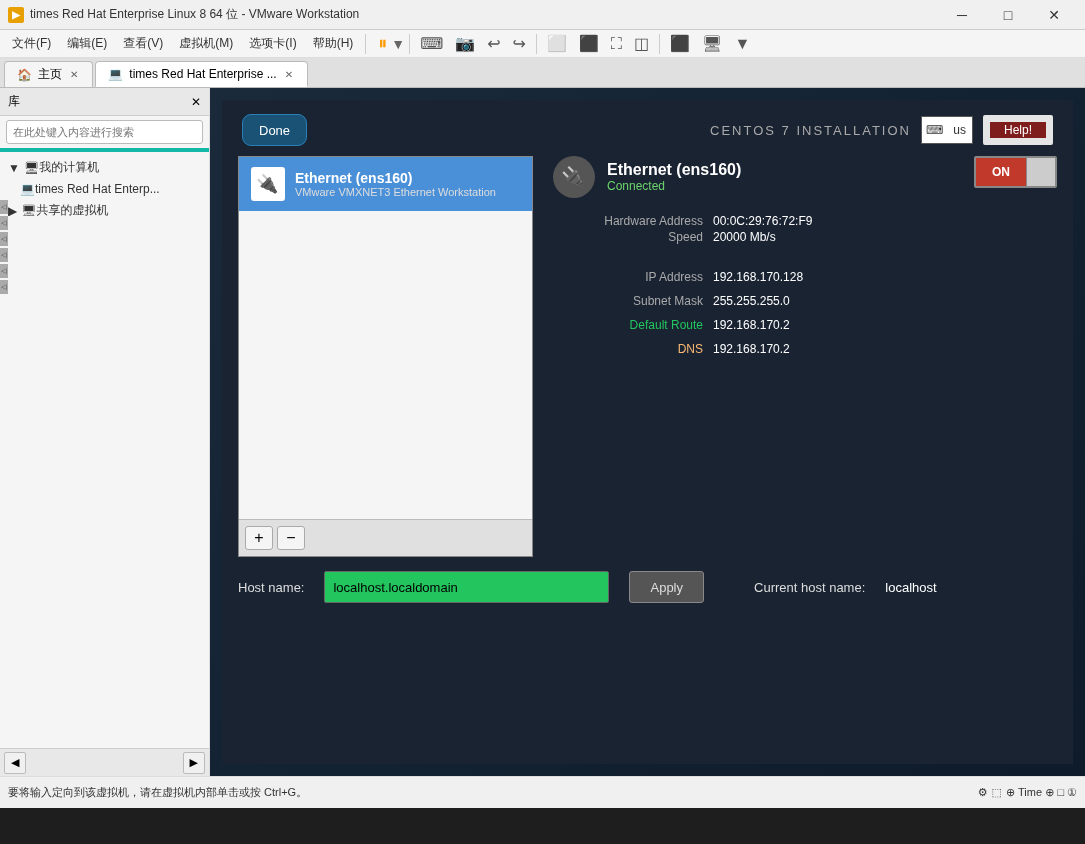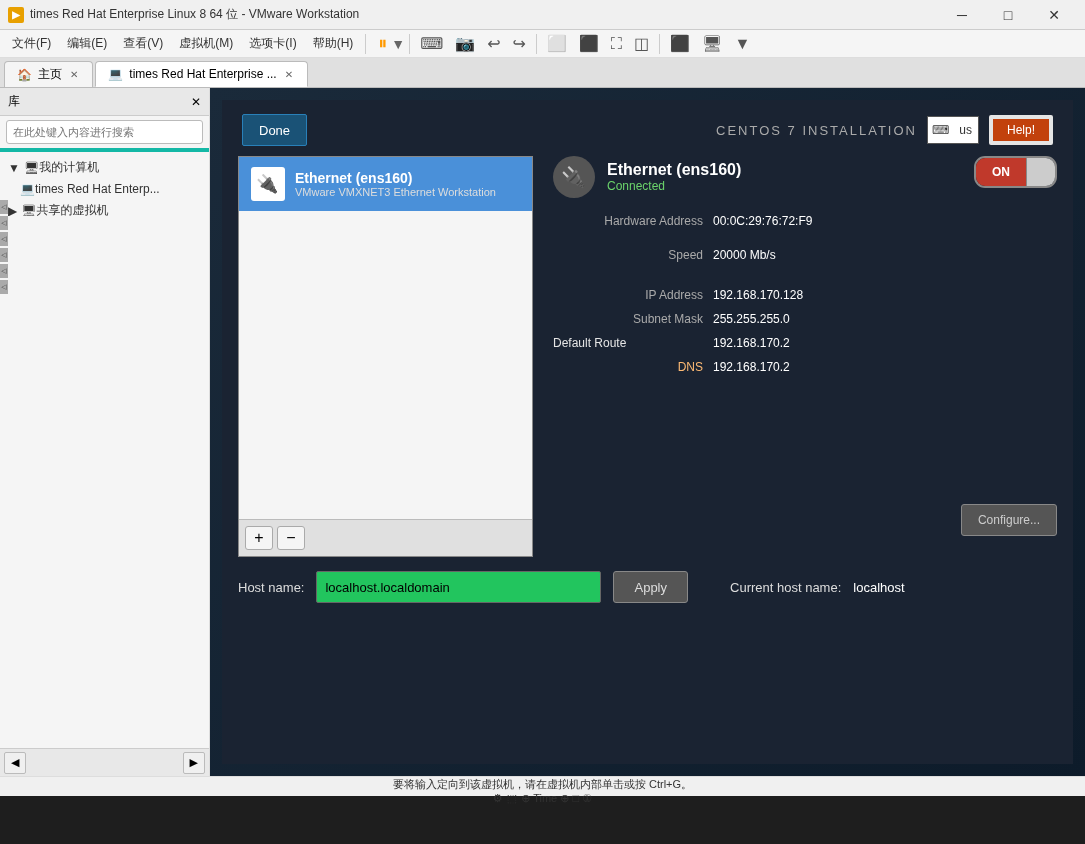--- a/index.html
+++ b/index.html
@@ -130,60 +130,59 @@
       flex: 1;
       background: #2d3748;
       overflow: hidden;
       position: relative;
     }
     .done-btn {
       height: 32px;
       padding: 0 16px;
       background: #1a5276;
       border: 1px solid #2980b9;
-      border-radius: 2px;
+      border-radius: 9px;
       color: white;
       font-size: 13px;
       cursor: pointer;
     }
     .help-btn {
       height: 30px;
       padding: 0 14px;
-      background: #c2410c;
-      border: 4px solid #e5e5e5;
+      background: #7f1d1d;
+      border: 7px solid #e5e5e5;
       border-radius: 2px;
       color: white;
       font-size: 12px;
       cursor: pointer;
     }
     .eth-ctrl-btn {
       width: 28px;
       height: 24px;
       border: 1px solid #aaa;
       background: #f5f5f5;
       border-radius: 3px;
       cursor: pointer;
       font-size: 16px;
       display: flex;
       align-items: center;
       justify-content: center;
     }
 
     
     .status-bar {
-      height: 20px;
+      height: 32px;
       background: #f0f0f0;
       border-top: 1px solid #ddd;
       display: flex;
       align-items: center;
       justify-content: space-between;
       padding: 0 8px;
       font-size: 11px;
       color: #333;
-      flex-direction: column;
     }
     .status-right { display: flex; align-items: center; gap: 4px; }
   </style>
 </head>
 <body>
 
 <div class="title-bar">
   <div class="title-bar-left">
     <div class="title-bar-icon">
       <span style="color:white;font-size:10px;font-weight:bold;">▶</span>
@@ -323,61 +322,58 @@
 
           <div style="display:flex;align-items:flex-start;justify-content:space-between;">
             <div style="display:flex;align-items:center;gap:12px;">
               <div style="width:42px;height:42px;background:#555;border-radius:50%;display:flex;align-items:center;justify-content:center;font-size:20px;">🔌</div>
               <div>
                 <div style="color:white;font-size:16px;font-weight:bold;">Ethernet (ens160)</div>
                 <div style="color:#6bd46b;font-size:12px;">Connected</div>
               </div>
             </div>
 
-            <div style="display:flex;align-items:center;height:32px;border:2px solid #888;border-radius:11px;overflow:hidden;">
+            <div style="display:flex;align-items:center;height:32px;border:2px solid #888;border-radius:2px;overflow:hidden;">
               <div style="padding:0 16px;height:100%;background:#c0392b;color:white;font-size:12px;font-weight:bold;display:flex;align-items:center;cursor:pointer;border-right:1px solid #888;">ON</div>
               <div style="padding:0 14px;height:100%;background:#ccc;color:#666;font-size:12px;display:flex;align-items:center;cursor:pointer;"></div>
             </div>
           </div>
 
           <div style="margin-top:16px;">
-            <div style="display:flex;align-items:center;margin-bottom:20px;">
+            <div style="display:flex;align-items:center;margin-bottom:2px;">
               <span style="width:160px;text-align:right;color:#aaa;font-size:12px;padding-right:10px;">Hardware Address</span>
               <span style="color:#fff;font-size:12px;">00:0C:29:76:72:F9</span>
             </div>
             <div style="display:flex;align-items:center;margin-bottom:26px;">
               <span style="width:160px;text-align:right;color:#aaa;font-size:12px;padding-right:10px;">Speed</span>
               <span style="color:#fff;font-size:12px;">20000 Mb/s</span>
             </div>
             <div style="display:flex;align-items:center;margin-bottom:10px;">
               <span style="width:160px;text-align:right;color:#aaa;font-size:12px;padding-right:10px;">IP Address</span>
               <span style="color:#fff;font-size:12px;">192.168.170.128</span>
             </div>
             <div style="display:flex;align-items:flex-start;margin-bottom:10px;">
               <span style="width:160px;text-align:right;color:#aaa;font-size:12px;padding-right:10px;">Subnet Mask</span>
               <span style="color:#fff;font-size:12px;">255.255.255.0</span>
             </div>
             <div style="display:flex;align-items:center;margin-bottom:10px;">
-              <span style="width:160px;text-align:left;color:#e5e5e5;font-size:12px;padding-right:10px;">Default Route</span>
+              <span style="width:160px;text-align:right;color:#22c55e;font-size:12px;padding-right:10px;">Default Route</span>
               <span style="color:#fff;font-size:12px;">192.168.170.2</span>
             </div>
             <div style="display:flex;align-items:center;margin-bottom:10px;">
               <span style="width:160px;text-align:right;color:#fdba74;font-size:12px;padding-right:10px;">DNS</span>
               <span style="color:#fff;font-size:12px;">192.168.170.2</span>
             </div>
           </div>
 
-          <div style="display:flex;justify-content:flex-end;margin-top:130px;">
-            <button style="height:32px;padding:0 16px;background:#555;border:1px solid #888;border-radius:3px;color:#ccc;font-size:12px;cursor:pointer;">Configure...</button>
-          </div>
 
         </div>
       </div>
 
-      <div style="display:flex;align-items:center;gap:12px;padding:14px 16px;">
+      <div style="display:flex;align-items:center;gap:20px;padding:14px 16px;">
         <span style="color:#ddd;font-size:13px;">Host name:</span>
         <input type="text" style="height: 32px; width: 285px; border: 1px solid rgb(102, 102, 102); background: #22c55e; border-radius: 2px; padding: 0px 8px; font-size: 13px;" value="localhost.localdomain">
         <button style="height:32px;padding:0 20px;background:#555;border:1px solid #888;border-radius:3px;color:#ddd;font-size:13px;cursor:pointer;">Apply</button>
         <span style="color:#ddd;font-size:13px;margin-left:30px;">Current host name:</span>
         <span style="color:white;font-size:13px;">localhost</span>
       </div>
 
     </div>
   </div>
 

